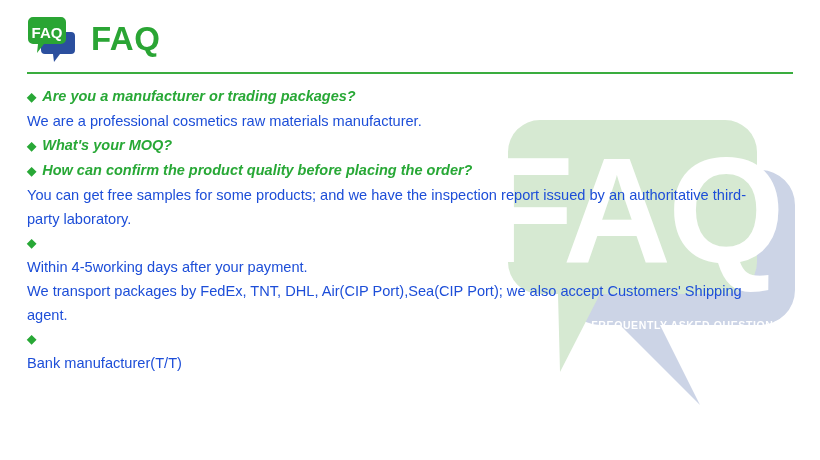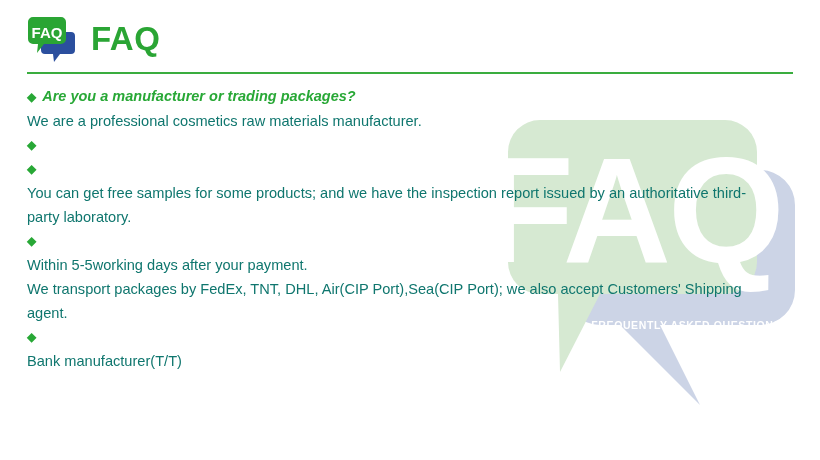--- a/index.html
+++ b/index.html
@@ -88,21 +88,21 @@
     align-items: baseline;
     gap: 6px;
   }
   .diamond-icon {
     color: #28a836;
     font-style: normal;
     font-size: 12px;
     line-height: 24px;
   }
   .answer {
-    color: #0f766e;
+    color: #1d4ed8;
     font-size: 14.6px;
     line-height: 24px;
     font-weight: normal;
     white-space: pre-wrap;
     max-width: 740px;
   }
 </style>
 </head>
 <body>
 
@@ -143,33 +143,35 @@
     <div class="faq-item">
       <div class="question">
         <span class="diamond-icon">◆</span>
         <span>Are you a manufacturer or trading packages?</span>
       </div>
       <div class="answer">We are a professional cosmetics raw materials manufacturer.</div>
     </div>
     <div class="faq-item">
       <div class="question">
         <span class="diamond-icon">◆</span>
+        <span>What's your MOQ?</span>
       </div>
     </div>
     <div class="faq-item">
       <div class="question">
         <span class="diamond-icon">◆</span>
+        <span>How can confirm the product quality before placing the order?</span>
       </div>
       <div class="answer">You can get free samples for some products; and we have the inspection report issued by an authoritative third-party laboratory.</div>
     </div>
     <div class="faq-item">
       <div class="question">
         <span class="diamond-icon">◆</span>
       </div>
-      <div class="answer">Within 5-5working days after your payment.</div>
+      <div class="answer">Within 4-5working days after your payment.</div>
       <div class="answer">We transport packages by FedEx, TNT, DHL, Air(CIP Port),Sea(CIP Port); we also accept Customers' Shipping agent.</div>
     </div>
     <div class="faq-item">
       <div class="question">
         <span class="diamond-icon">◆</span>
       </div>
       <div class="answer">Bank manufacturer(T/T)</div>
     </div>
   </div>
 

